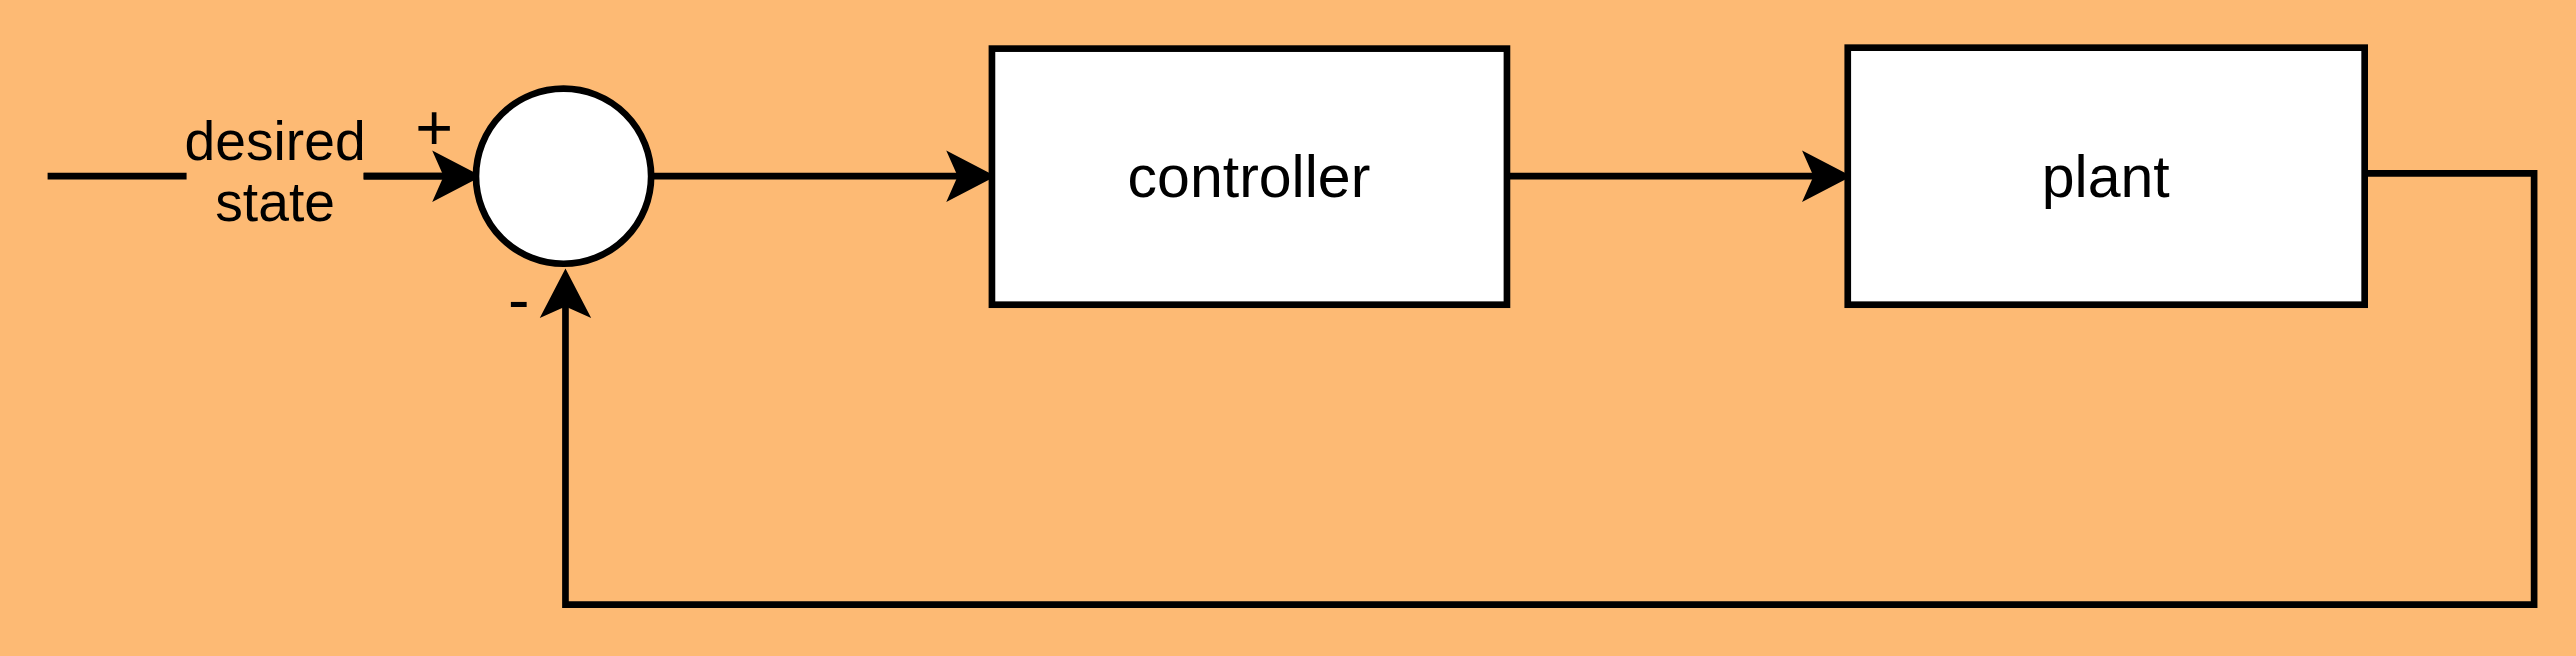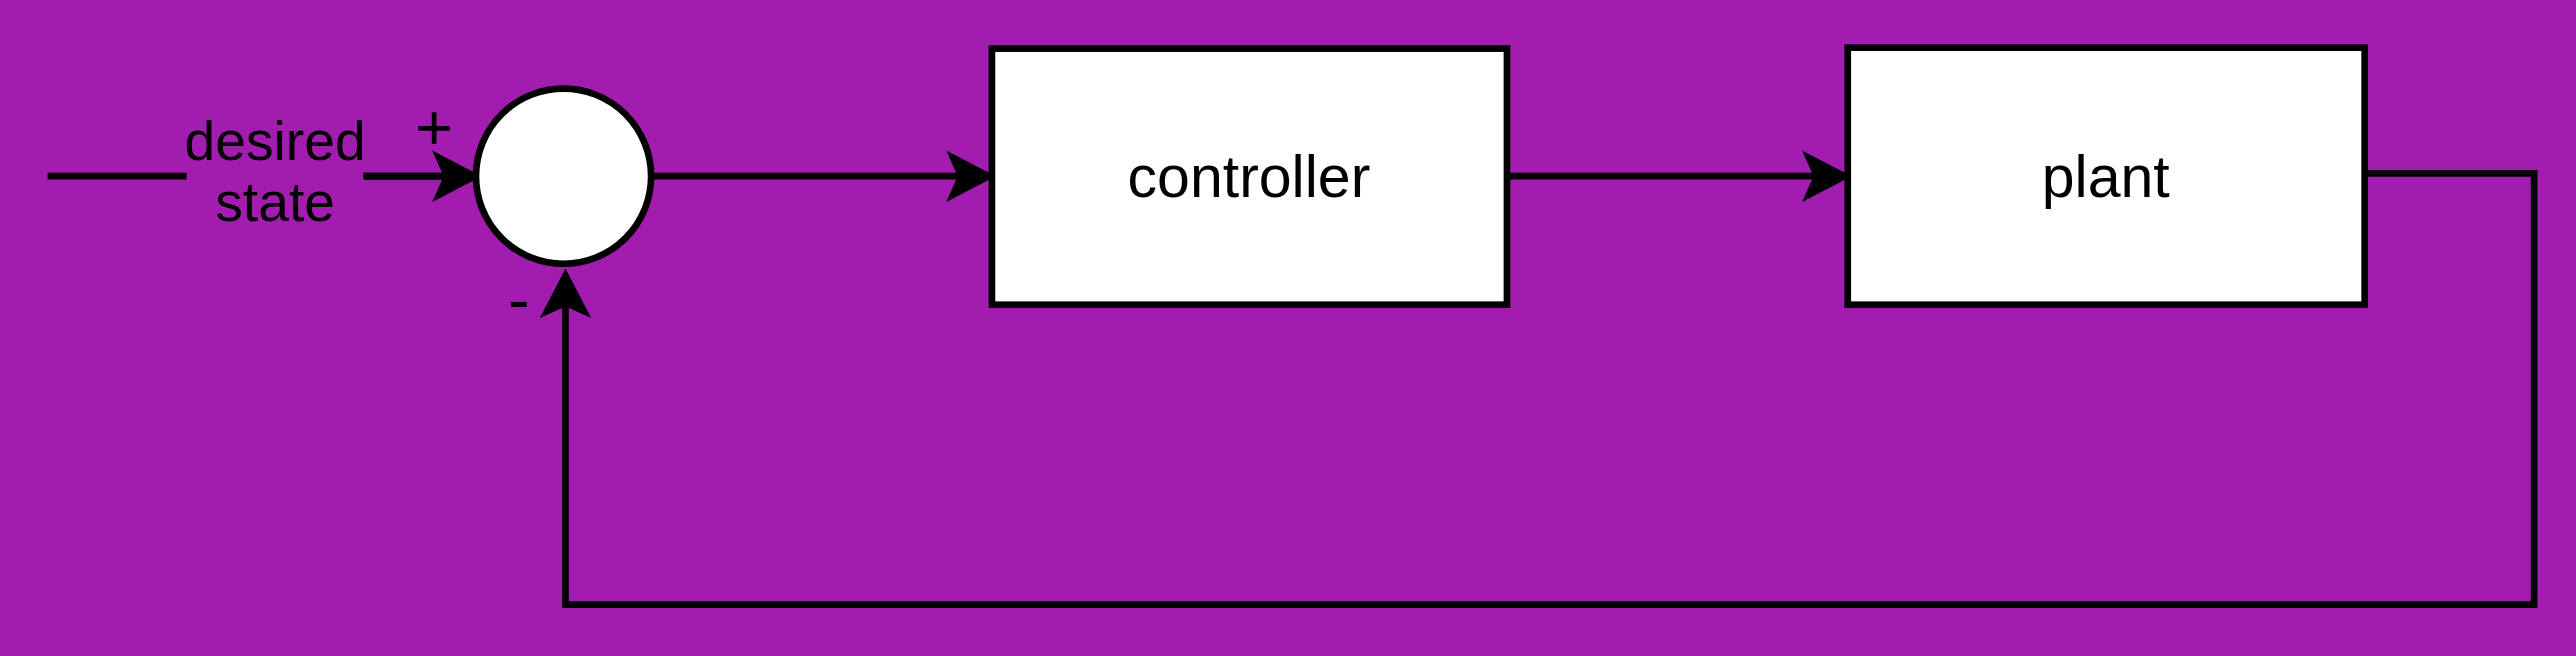--- a/index.html
+++ b/index.html
@@ -7,21 +7,21 @@
     padding: 0;
     background: #ffffff;
   }
   body {
     font-family: "Liberation Sans", sans-serif;
   }
   #diagram-root {
     position: relative;
     width: 2576px;
     height: 657px;
-    background: #a21caf;
+    background: #fdba74;
     overflow: hidden;
   }
   #diagram-svg {
     position: absolute;
     left: 0;
     top: 0;
     width: 2576px;
     height: 657px;
     display: block;
   }

